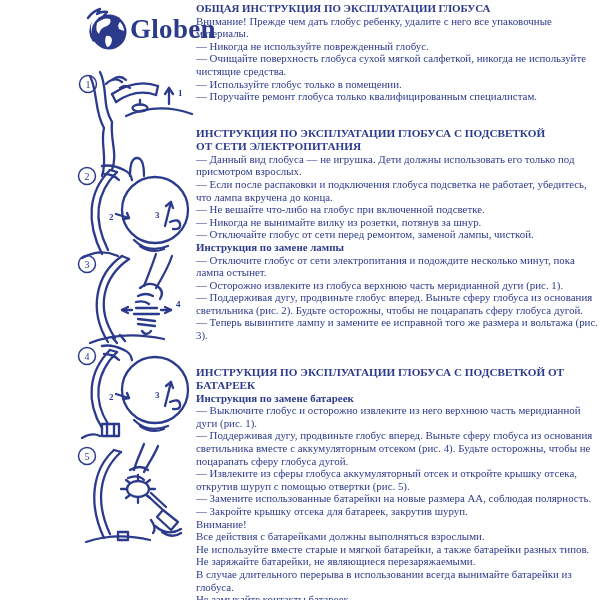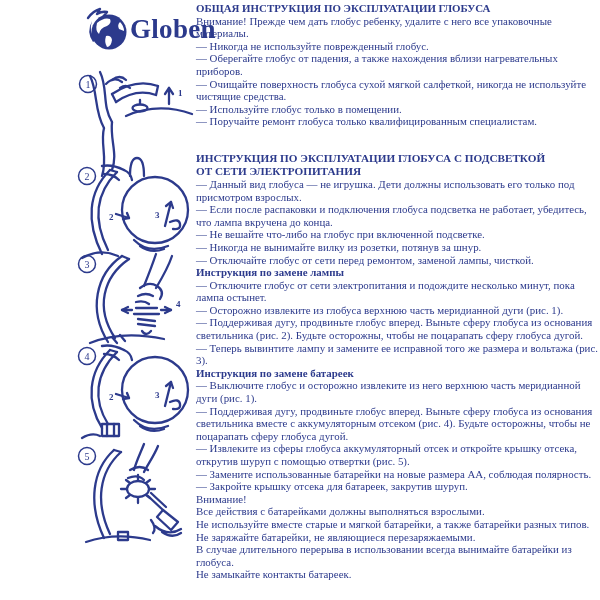--- a/index.html
+++ b/index.html
@@ -232,40 +232,43 @@
         <path d="M10,100 Q40,90 74,98"></path>
       </g>
     </svg>
   </div>
 
   <div class="textcol">
 
     <p class="h">ОБЩАЯ ИНСТРУКЦИЯ ПО ЭКСПЛУАТАЦИИ ГЛОБУСА</p>
     <p>Внимание! Прежде чем дать глобус ребенку, удалите с него все упаковочные материалы.</p>
     <p>— Никогда не используйте поврежденный глобус.</p>
-    <p>— Оберегайте глобус от падения, а также нахождения вблизи нагревательных приборов.</p>
     <p>— Очищайте поверхность глобуса сухой мягкой салфеткой, никогда не используйте чистящие средства.</p>
     <p>— Используйте глобус только в помещении.</p>
     <p>— Поручайте ремонт глобуса только квалифицированным специалистам.</p>
 
     <div class="h gap">
       <span>ИНСТРУКЦИЯ ПО ЭКСПЛУАТАЦИИ ГЛОБУСА С ПОДСВЕТКОЙ</span>
       <span>ОТ СЕТИ ЭЛЕКТРОПИТАНИЯ</span>
     </div>
     <p>— Данный вид глобуса — не игрушка. Дети должны использовать его только под присмотром взрослых.</p>
     <p>— Если после распаковки и подключения глобуса подсветка не работает, убедитесь, что лампа вкручена до конца.</p>
     <p>— Не вешайте что-либо на глобус при включенной подсветке.</p>
     <p>— Никогда не вынимайте вилку из розетки, потянув за шнур.</p>
     <p>— Отключайте глобус от сети перед ремонтом, заменой лампы, чисткой.</p>
     <p class="bold">Инструкция по замене лампы</p>
     <p>— Отключите глобус от сети электропитания и подождите несколько минут, пока лампа остынет.</p>
     <p>— Осторожно извлеките из глобуса верхнюю часть меридианной дуги (рис. 1).</p>
     <p>— Поддерживая дугу, продвиньте глобус вперед. Выньте сферу глобуса из основания светильника (рис. 2). Будьте осторожны, чтобы не поцарапать сферу глобуса дугой.</p>
     <p>— Теперь вывинтите лампу и замените ее исправной того же размера и вольтажа (рис. 3).</p>
 
+    <div class="h gap">
+      <span>ИНСТРУКЦИЯ ПО ЭКСПЛУАТАЦИИ ГЛОБУСА С ПОДСВЕТКОЙ ОТ</span>
+      <span>БАТАРЕЕК</span>
+    </div>
     <p class="bold">Инструкция по замене батареек</p>
     <p>— Выключите глобус и осторожно извлеките из него верхнюю часть меридианной дуги (рис. 1).</p>
     <p>— Поддерживая дугу, продвиньте глобус вперед. Выньте сферу глобуса из основания светильника вместе с аккумуляторным отсеком (рис. 4). Будьте осторожны, чтобы не поцарапать сферу глобуса дугой.</p>
     <p>— Извлеките из сферы глобуса аккумуляторный отсек и откройте крышку отсека, открутив шуруп с помощью отвертки (рис. 5).</p>
     <p>— Замените использованные батарейки на новые размера АА, соблюдая полярность.</p>
     <p>— Закройте крышку отсека для батареек, закрутив шуруп.</p>
     <p>Внимание!</p>
     <p>Все действия с батарейками должны выполняться взрослыми.</p>
     <p>Не используйте вместе старые и мягкой батарейки, а также батарейки разных типов.</p>
     <p>Не заряжайте батарейки, не являющиеся перезаряжаемыми.</p>

